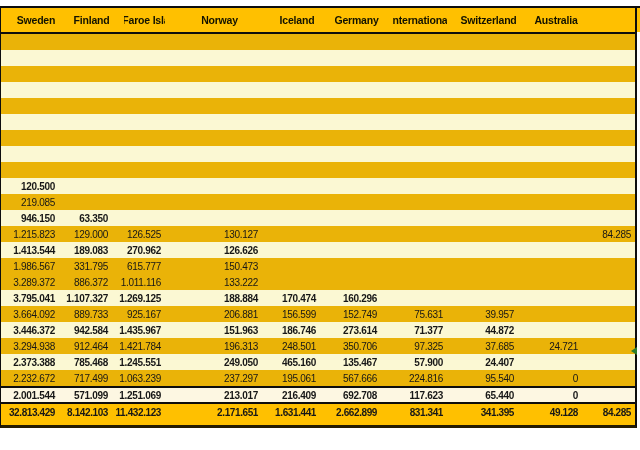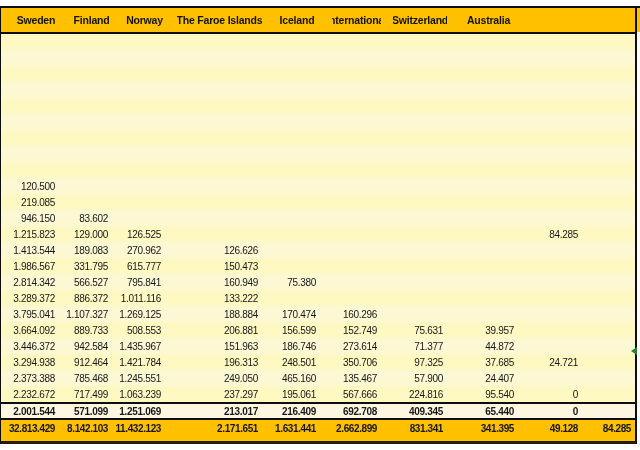--- a/index.html
+++ b/index.html
@@ -26,22 +26,22 @@
     background:#ffc000;
     border-bottom:2px solid #0d0d0d;
   }
   .hcell{
     display:flex;align-items:center;justify-content:center;
     font-size:10.5px;font-weight:bold;color:#121200;
     white-space:nowrap;overflow:hidden;
     letter-spacing:-0.2px;
     margin-left:12px;
   }
-  .body-row{height:16px;background:#fef9c3;}
-  .body-row.alt{background:#fbf8d3;}
+  .body-row{height:16px;background:#eab308;}
+  .body-row.alt{background:#fbf8d3;font-weight:bold;}
   .cell{
     display:flex;align-items:center;justify-content:flex-end;
     padding-right:4px;box-sizing:border-box;
     font-size:10px;color:#171717;
     white-space:nowrap;overflow:visible;
     letter-spacing:-0.3px;
   }
   #subtotal-row{
     height:18px;background:#fdf7e2;
     border-top:2px solid #0d0d0d;
@@ -69,23 +69,24 @@
     border-right:6px solid #2c7d2c;
   }
 </style>
 </head>
 <body>
 
 <div id="sheet">
   <div id="header-row" class="grid-row">
       <div class="hcell">Sweden</div>
       <div class="hcell">Finland</div>
+      <div class="hcell">The Faroe Islands</div>
       <div class="hcell">Norway</div>
-      <div class="hcell">The Faroe Islands</div>
       <div class="hcell">Iceland</div>
+      <div class="hcell">Germany</div>
       <div class="hcell">International</div>
       <div class="hcell">Switzerland</div>
       <div class="hcell">Australia</div>
     </div>
   <div id="body-rows">
       <div class="grid-row body-row">
         <div class="cell"></div>
         <div class="cell"></div>
         <div class="cell"></div>
         <div class="cell"></div>
@@ -211,34 +212,35 @@
         <div class="cell"></div>
         <div class="cell"></div>
         <div class="cell"></div>
         <div class="cell"></div>
         <div class="cell"></div>
         <div class="cell"></div>
         <div class="cell"></div>
       </div>
       <div class="grid-row body-row alt">
         <div class="cell">946.150</div>
-        <div class="cell">83.602</div>
+        <div class="cell">63.350</div>
         <div class="cell"></div>
         <div class="cell"></div>
         <div class="cell"></div>
         <div class="cell"></div>
         <div class="cell"></div>
         <div class="cell"></div>
         <div class="cell"></div>
         <div class="cell"></div>
       </div>
       <div class="grid-row body-row">
         <div class="cell">1.215.823</div>
         <div class="cell">129.000</div>
         <div class="cell">126.525</div>
+        <div class="cell">130.127</div>
         <div class="cell"></div>
         <div class="cell"></div>
         <div class="cell"></div>
         <div class="cell"></div>
         <div class="cell"></div>
         <div class="cell">84.285</div>
       </div>
       <div class="grid-row body-row alt">
         <div class="cell">1.413.544</div>
         <div class="cell">189.083</div>
@@ -250,32 +252,20 @@
         <div class="cell"></div>
         <div class="cell"></div>
         <div class="cell"></div>
       </div>
       <div class="grid-row body-row">
         <div class="cell">1.986.567</div>
         <div class="cell">331.795</div>
         <div class="cell">615.777</div>
         <div class="cell">150.473</div>
         <div class="cell"></div>
-        <div class="cell"></div>
-        <div class="cell"></div>
-        <div class="cell"></div>
-        <div class="cell"></div>
-        <div class="cell"></div>
-      </div>
-      <div class="grid-row body-row alt">
-        <div class="cell">2.814.342</div>
-        <div class="cell">566.527</div>
-        <div class="cell">795.841</div>
-        <div class="cell">160.949</div>
-        <div class="cell">75.380</div>
         <div class="cell"></div>
         <div class="cell"></div>
         <div class="cell"></div>
         <div class="cell"></div>
         <div class="cell"></div>
       </div>
       <div class="grid-row body-row">
         <div class="cell">3.289.372</div>
         <div class="cell">886.372</div>
         <div class="cell">1.011.116</div>
@@ -294,21 +284,21 @@
         <div class="cell">170.474</div>
         <div class="cell">160.296</div>
         <div class="cell"></div>
         <div class="cell"></div>
         <div class="cell"></div>
         <div class="cell"></div>
       </div>
       <div class="grid-row body-row">
         <div class="cell">3.664.092</div>
         <div class="cell">889.733</div>
-        <div class="cell">508.553</div>
+        <div class="cell">925.167</div>
         <div class="cell">206.881</div>
         <div class="cell">156.599</div>
         <div class="cell">152.749</div>
         <div class="cell">75.631</div>
         <div class="cell">39.957</div>
         <div class="cell"></div>
         <div class="cell"></div>
       </div>
       <div class="grid-row body-row alt">
         <div class="cell">3.446.372</div>
@@ -358,21 +348,21 @@
         <div class="cell"></div>
       </div>
     </div>
   <div id="subtotal-row" class="grid-row">
       <div class="cell">2.001.544</div>
       <div class="cell">571.099</div>
       <div class="cell">1.251.069</div>
       <div class="cell">213.017</div>
       <div class="cell">216.409</div>
       <div class="cell">692.708</div>
-      <div class="cell">409.345</div>
+      <div class="cell">117.623</div>
       <div class="cell">65.440</div>
       <div class="cell">0</div>
       <div class="cell"></div>
     </div>
   <div id="total-row" class="grid-row">
       <div class="cell">32.813.429</div>
       <div class="cell">8.142.103</div>
       <div class="cell">11.432.123</div>
       <div class="cell">2.171.651</div>
       <div class="cell">1.631.441</div>

